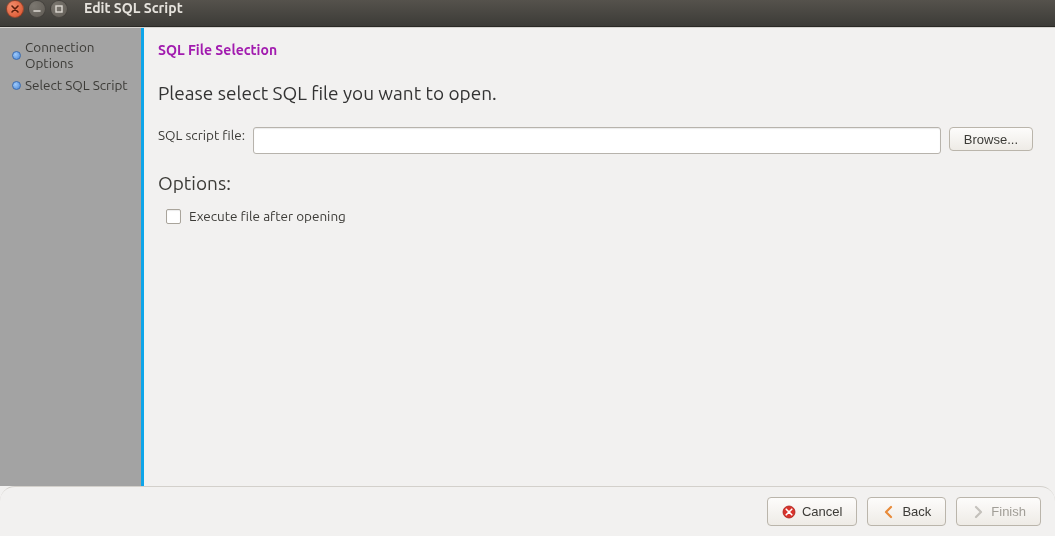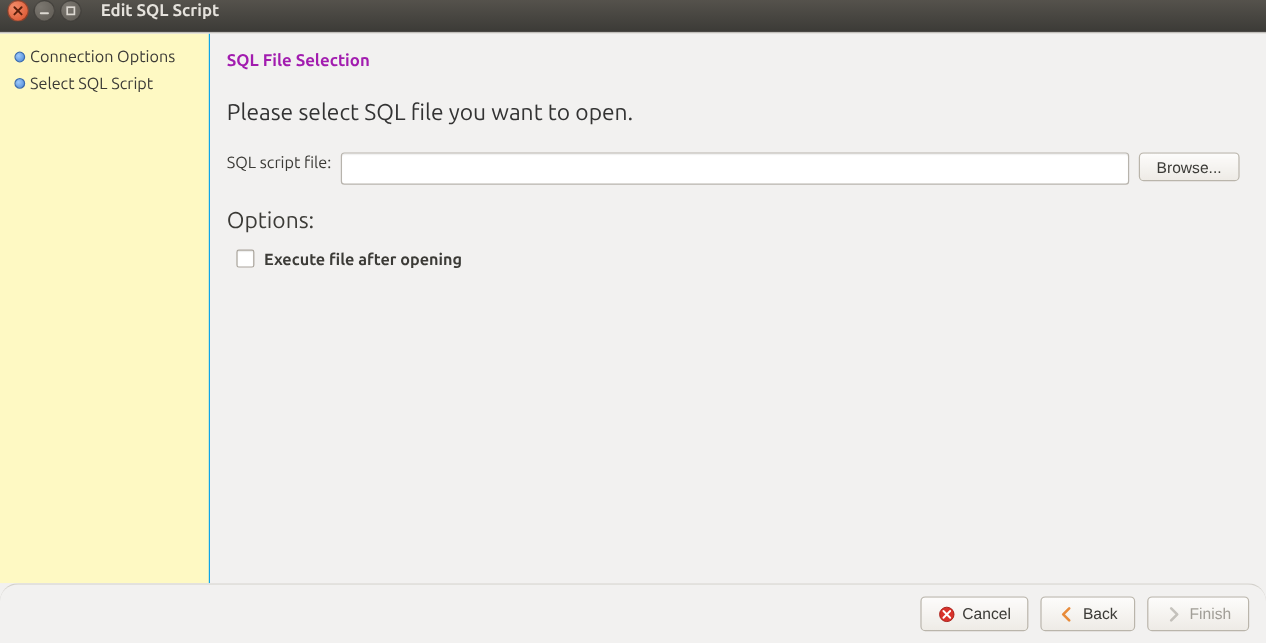--- a/index.html
+++ b/index.html
@@ -34,23 +34,23 @@
   .title-text {
     color: #e5e2dc; font-weight: bold; font-size: 14px;
     margin-left: 12px;
   }
   .body-area {
     flex: 1; display: flex; flex-direction: column;
     border-top: 1px solid #d6d4d0;
   }
   .columns { flex: 1; display: flex; overflow: hidden; }
   .sidebar {
-    width: 175px;
-    background: #fef9c3;
-    border-right: 1px solid #0ea5e9;
+    width: 144px;
+    background: #a3a3a3;
+    border-right: 3px solid #0ea5e9;
     padding: 8px 0;
   }
   .side-item {
     display: flex; align-items: center;
     padding: 3px 10px 3px 12px;
     font-size: 13.5px; color: #3c3b37;
     gap: 4px;
     cursor: pointer;
   }
   .bullet {
@@ -87,22 +87,22 @@
     display: inline-flex; align-items: center; gap: 6px;
     cursor: pointer;
   }
   .btn.disabled {
     color: #a19e97;
     cursor: default;
   }
   .btn.disabled svg { opacity: 0.45; }
   .options-label { font-size: 19px; margin-bottom: 14px; }
   .checkbox-row {
-    display: flex; align-items: flex-start; gap: 8px;
-    padding-left: 8px; font-size: 13.5px; font-weight: bold;
+    display: flex; align-items: flex-end; gap: 8px;
+    padding-left: 8px; font-size: 13.5px;
   }
   .checkbox {
     width: 15px; height: 15px;
     background: #fff;
     border: 1px solid #a9a49b;
     border-radius: 2px;
     box-shadow: inset 0 1px 1px rgba(0,0,0,0.08);
   }
   .footer {
     border-top: 1px solid #d3d0cb;

